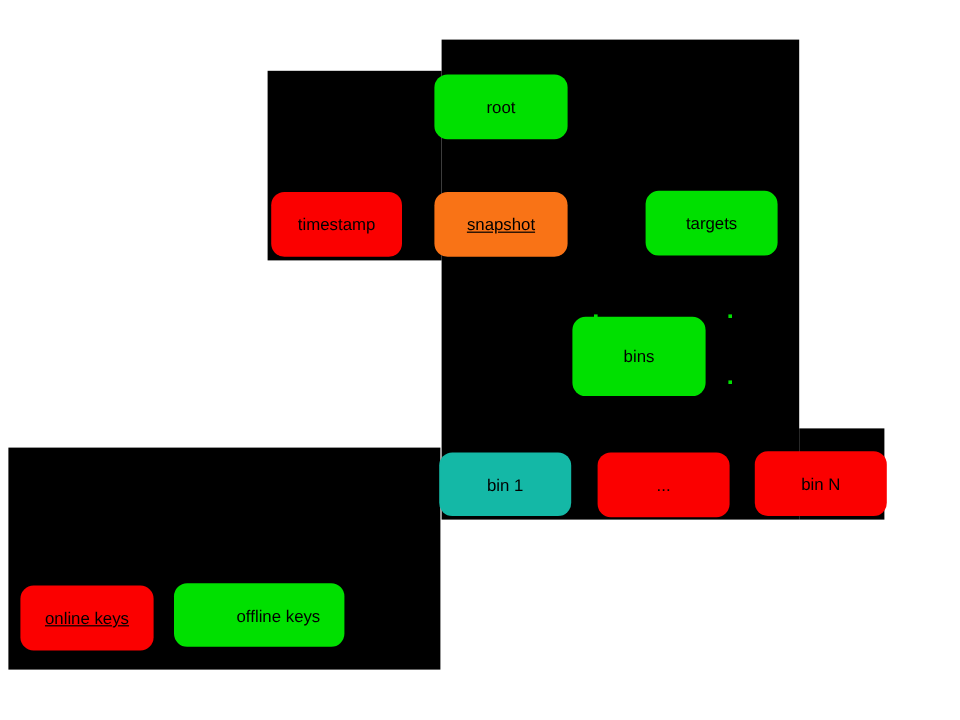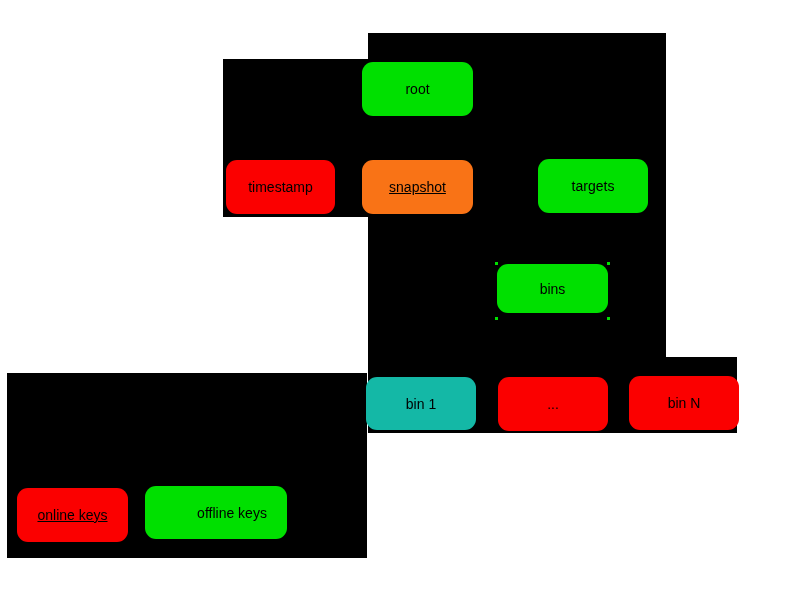--- a/index.html
+++ b/index.html
@@ -26,21 +26,21 @@
     display: flex;
     align-items: center;
     justify-content: center;
     font-size: 14px;
     color: #000000;
   }
   .n-root      { left: 362px; top: 62px;  width: 111px; height: 54px; }
   .n-timestamp { left: 226px; top: 160px; width: 109px; height: 54px; }
   .n-snapshot  { left: 362px; top: 160px; width: 111px; height: 54px; }
   .n-targets   { left: 498px; top: 159px; width: 110px; height: 54px; margin-left: 40px; }
-  .n-bins      { left: 497px; top: 264px; width: 111px; height: 49px; justify-content: center; }
+  .n-bins      { left: 477px; top: 264px; width: 111px; height: 66px; justify-content: center; }
   .n-bin1      { left: 366px; top: 377px; width: 110px; height: 53px; }
   .n-dots      { left: 498px; top: 377px; width: 110px; height: 54px; }
   .n-binN      { left: 629px; top: 376px; width: 110px; height: 54px; }
   .n-online    { left: 17px;  top: 488px; width: 111px; height: 54px; text-decoration: underline; }
   .n-offline   { left: 145px; top: 486px; width: 110px; height: 53px; }
 
   
   .sel-marks {
     position: absolute;
     left: 495px; top: 262px;

